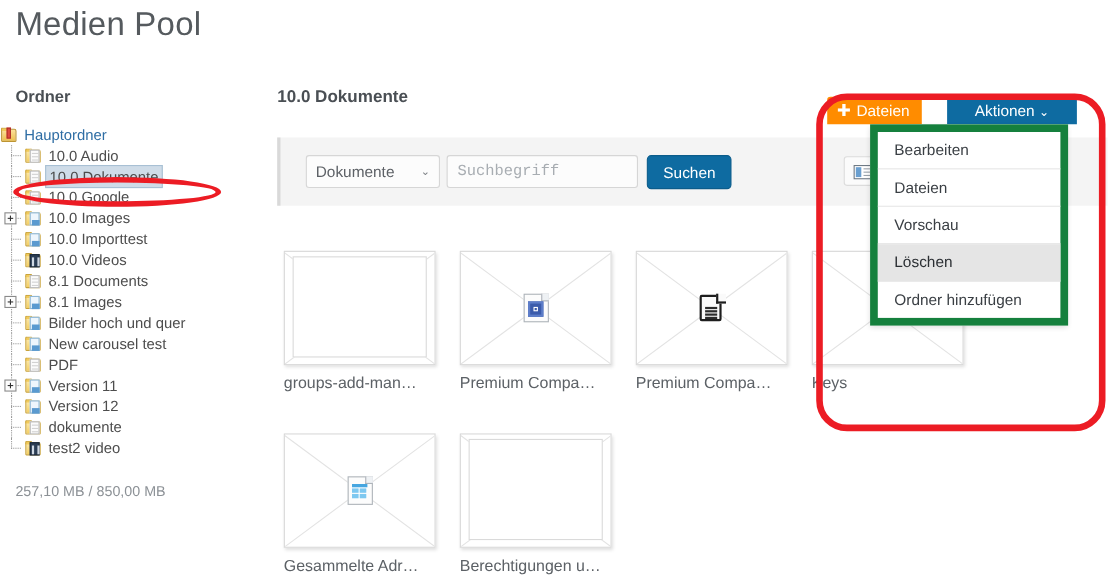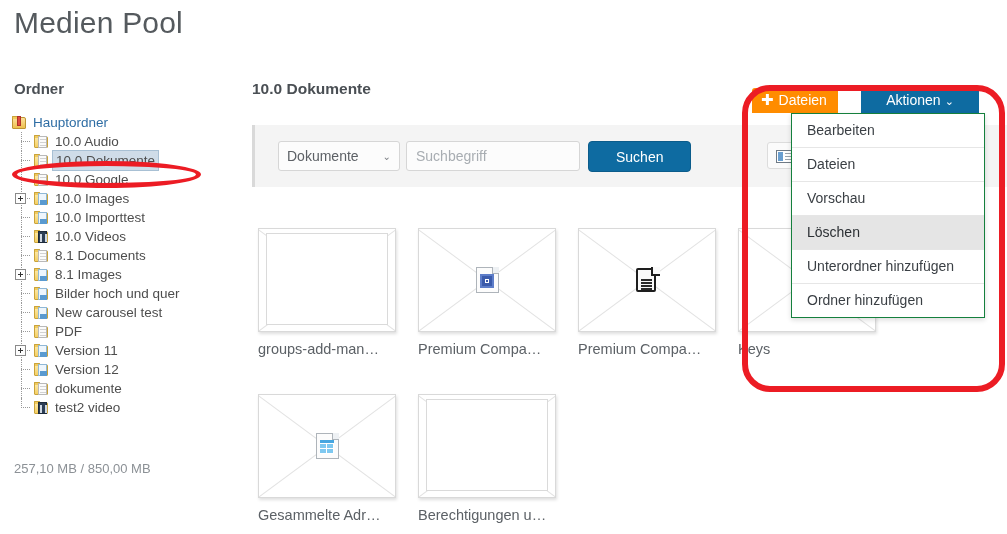--- a/index.html
+++ b/index.html
@@ -18,21 +18,21 @@
     font-size: 30px; color: #555a5e; font-weight: 400;
     letter-spacing: 0.2px;
   }
 
   
   .sidebar { position: absolute; left: 0; top: 80px; width: 250px; }
   .sidebar-heading {
     font-size: 15px; font-weight: bold; color: #4a4f54;
     padding-left: 14px; margin-bottom: 16px;
   }
-  .tree { padding-left: 12px; font-size: 13.5px; }
+  .tree { padding-left: 1px; font-size: 13.5px; }
   .tree-row {
     position: relative; height: 19px; line-height: 19px;
     white-space: nowrap; display: flex; align-items: center;
   }
   .tree-row .indent { display: inline-block; width: 22px; height: 19px; position: relative; flex: 0 0 auto;}
   
   .indent::before {
     content: ""; position: absolute; left: 9px; top: 0; bottom: 0; width: 0;
     border-left: 1px dotted #999;
   }
@@ -91,21 +91,21 @@
     left: 5px; top: 0px; width: 4px; height: 10px;
     background: #e04a3f; border: 1px solid #b03128;
   }
   .fico.root .f-doc::before { display: none; }
   .tree-label { color: #4d4d4d; padding: 0 2px; }
   .tree-row.root-row .tree-label { color: #2e6da4; }
   .tree-row.selected .tree-label {
     background: #cfdce8; border: 1px solid #a8c0d4; padding: 0 3px; margin: 0 -1px;
   }
   .quota {
-    position: absolute; left: 14px; top: 381px;
+    position: absolute; left: 14px; top: 359px;
     font-size: 13px; color: #8c9196;
   }
 
   
   .main { position: absolute; left: 252px; top: 80px; right: 0; }
   .main-title {
     font-size: 15.5px; font-weight: bold; color: #4a4f54; margin-bottom: 14px;
   }
   .toolbar-band {
     position: absolute; left: 252px; top: 125px; width: 755px; height: 62px;
@@ -115,25 +115,25 @@
   .tb-select {
     height: 30px; width: 122px; background: #fcfcfc;
     border: 1px solid #d6d6d6; border-radius: 3px;
     display: flex; align-items: center; justify-content: space-between;
     padding: 0 8px; font-size: 14px; color: #5d6166;
   }
   .tb-select .chev { font-size: 10px; color: #7b7f84; font-family: "DejaVu Sans", sans-serif;}
   .tb-input {
     height: 30px; width: 174px; margin-left: 6px; background: #fcfcfc;
     border: 1px solid #d6d6d6; border-radius: 3px;
-    font-size: 14px; color: #a8adb2; padding: 0 9px; line-height: 28px;
+    font-size: 14px; color: #a8adb2; padding: 0 9px; line-height: 28px; font-family: Liberation Mono, monospace;
   }
   .tb-search-btn {
     height: 31px; margin-left: 8px; background: #0e6ba1; border-radius: 4px;
-    color: #fff; font-size: 14px; padding: 0 27px; line-height: 31px;
+    color: #fff; font-size: 14px; padding: 0 14px; line-height: 31px;
     border: 1px solid #0b5c8b;
   }
   .tb-view-icon {
     position: absolute; left: 512px; top: 17px; width: 35px; height: 27px;
     background: #fbfbfb; border: 1px solid #dcdcdc; border-radius: 3px;
   }
   .tb-view-icon .glyph {
     position: absolute; left: 8px; top: 7px; width: 18px; height: 13px;
     border: 1px solid #6f7a85; background: #fff;
   }
@@ -155,22 +155,22 @@
   .btn-dateien .plus { font-size: 15px; font-weight: bold; font-family:"DejaVu Sans", sans-serif; }
   .btn-aktionen {
     position: absolute; left: 861px; top: 88px; height: 25px; width: 118px;
     background: #0e6ba1; color: #fff; font-size: 14px;
     line-height: 25px; border-radius: 3px 3px 0 0; text-align: center;
   }
   .btn-aktionen .cav { font-size: 11px; font-family:"DejaVu Sans", sans-serif; margin-left: 4px; }
 
   
   .menu {
-    position: absolute; left: 791px; top: 113px; width: 194px;
-    background: #ffffff; border: 1px solid #15803d;
+    position: absolute; left: 791px; top: 113px; width: 180px;
+    background: #ffffff; border: 7px solid #15803d;
     box-shadow: 0 2px 5px rgba(0,0,0,0.14);
     z-index: 40;
   }
   .menu-item {
     font-size: 14px; color: #3a3f44; padding: 8px 12px 8px 15px;
     border-bottom: 1px solid #e6e6e6; line-height: 17px;
   }
   .menu-item:last-child { border-bottom: none; }
   .menu-item.highlight { background: #e5e5e5; color: #2b2f33; }
 
@@ -451,21 +451,20 @@
   </div>
   <div class="btn-aktionen">
     <span>Aktionen</span><span class="cav">⌄</span>
   </div>
 
   <div class="menu" id="menu">
       <div class="menu-item">Bearbeiten</div>
       <div class="menu-item">Dateien</div>
       <div class="menu-item">Vorschau</div>
       <div class="menu-item highlight">Löschen</div>
-      <div class="menu-item">Unterordner hinzufügen</div>
       <div class="menu-item">Ordner hinzufügen</div>
     </div>
 
   <div class="grid" id="grid">
       <div class="cell">
         <div class="thumb">
           <span class="x1"></span>
           <span class="x2"></span>
           <span class="page-prev"><span class="ln t"></span><span class="ln t" style="width:56%"></span><span class="ln m"></span><span class="ln"></span><span class="ln s"></span><span class="blk2"></span><span class="ln m" style="margin-left:28%"></span><span class="blk"></span><span class="ln s" style="margin-left:28%"></span><span class="ln" style="width:92%"></span><span class="ln m"></span><span class="ln s"></span><span class="blk"></span></span>
         </div>

